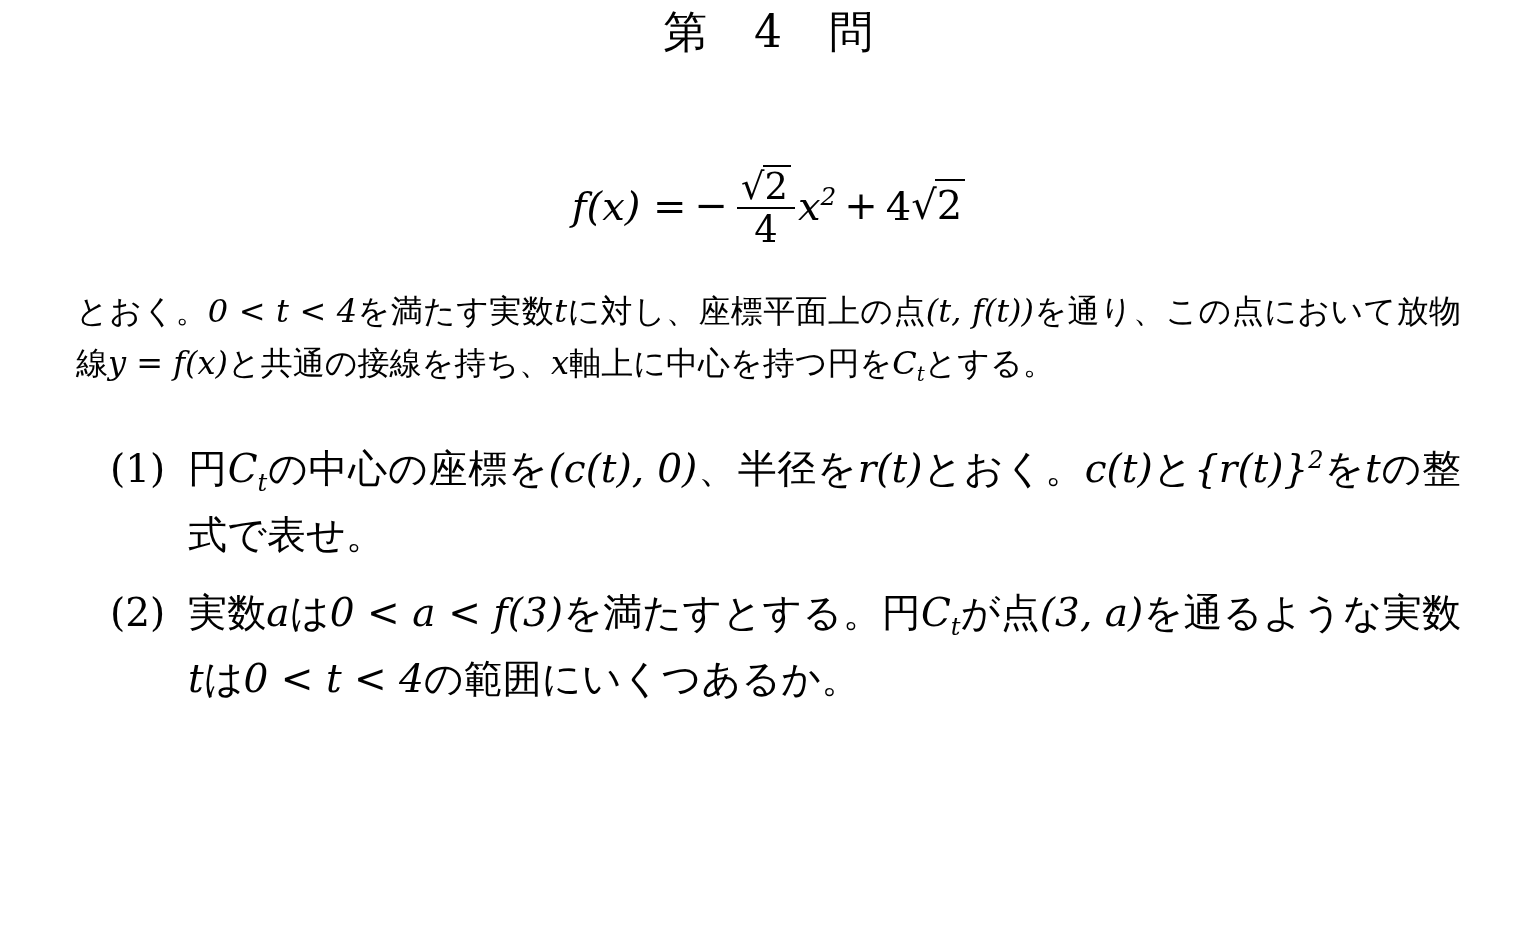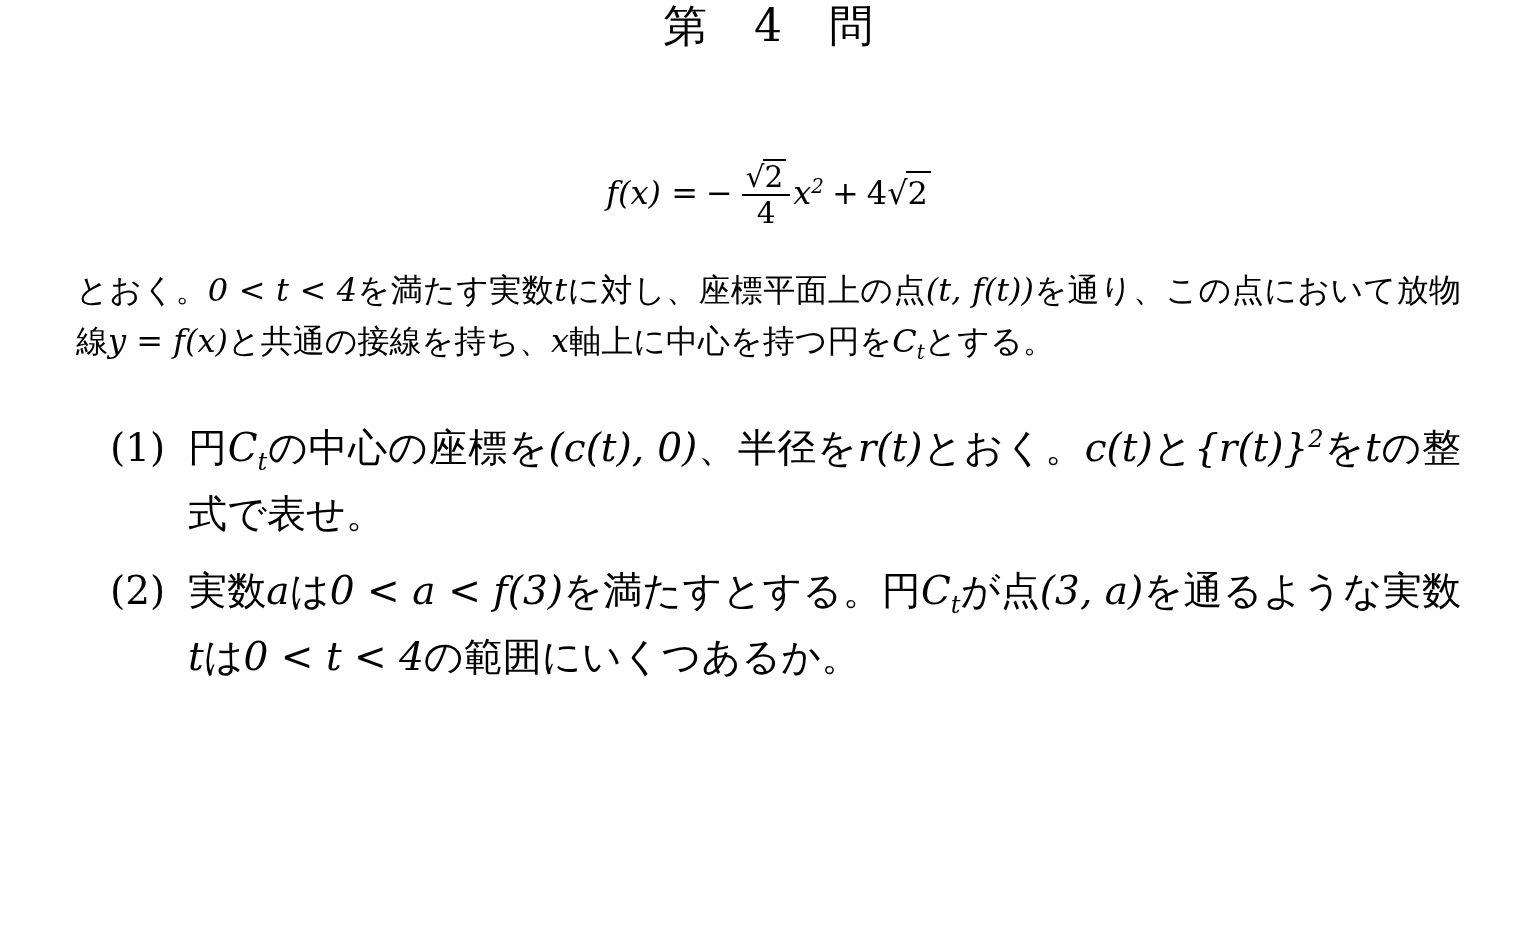--- a/index.html
+++ b/index.html
@@ -18,33 +18,34 @@
     position: relative;
     width: 1537px;
     height: 936px;
   }
 
   
   .title {
     text-align: center;
     font-size: 44px;
     letter-spacing: 0.02em;
+    margin-top: 6px;
     line-height: 1.2;
     font-family: "DejaVu Serif", "Liberation Serif", serif;
   }
   .title .sp {
     display: inline-block;
     width: 46px;
   }
 
   
   .formula-block {
     margin-top: 108px;
     text-align: center;
-    font-size: 32px;
+    font-size: 40px;
     font-family: "DejaVu Serif", "Liberation Serif", serif;
   }
   .math {
     font-family: "DejaVu Serif", "Liberation Serif", serif;
   }
   .it {
     font-style: italic;
   }
   .frac {
     display: inline-block;

